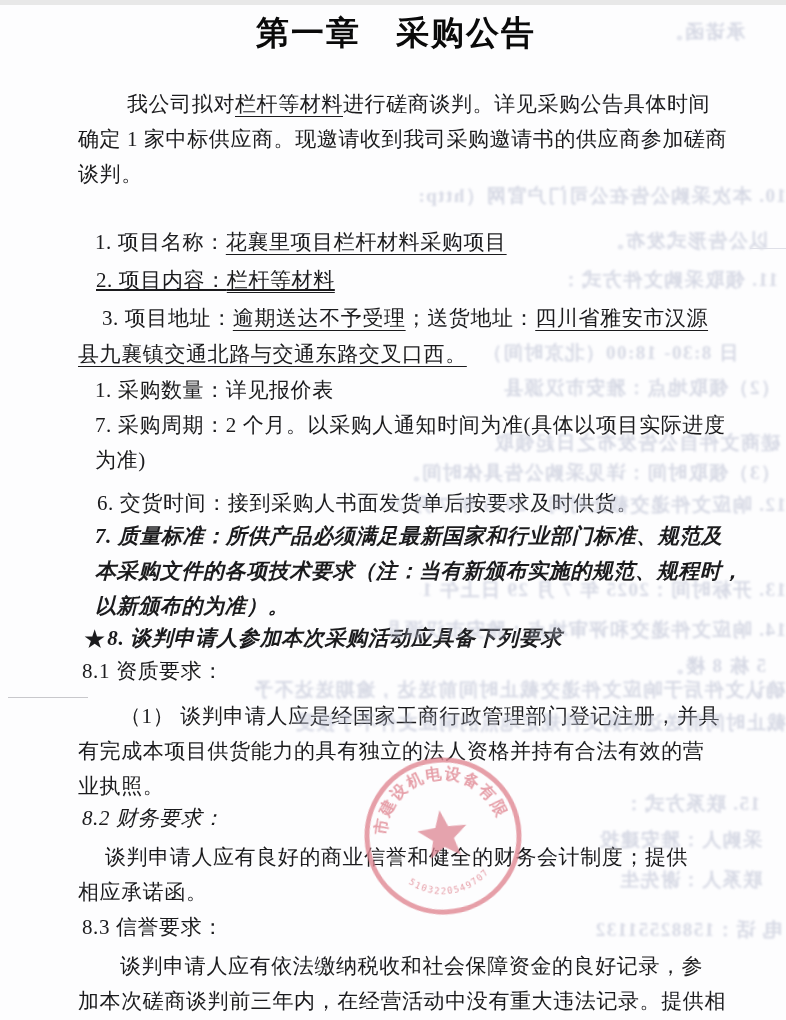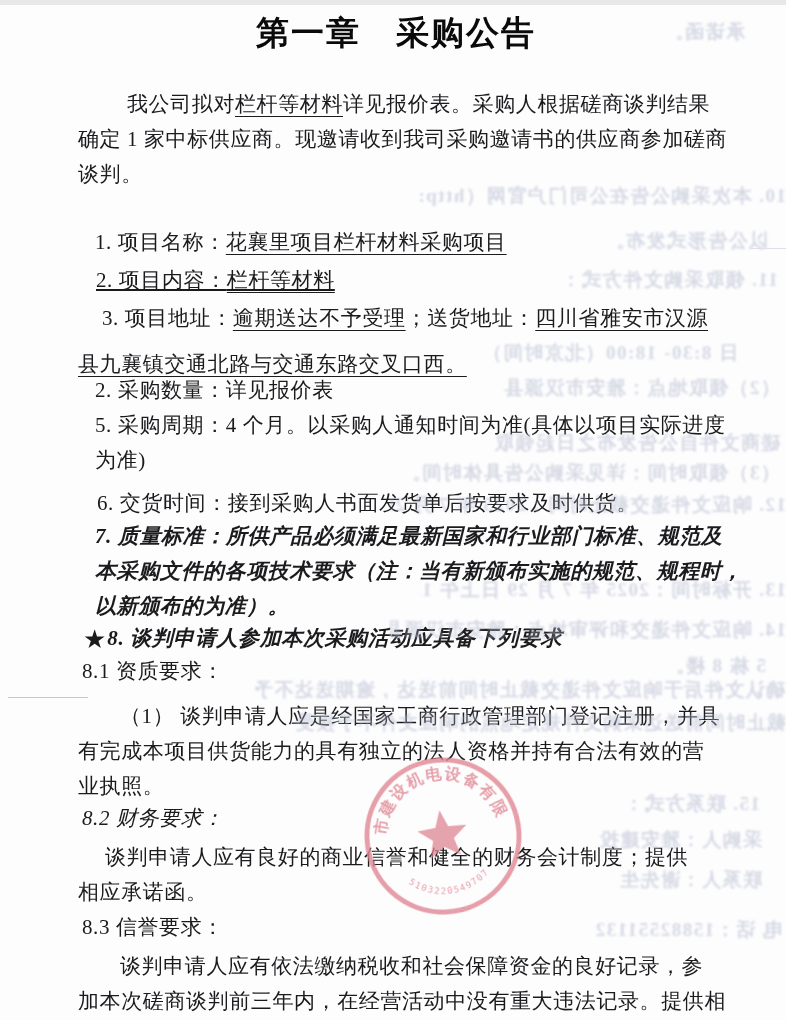--- a/index.html
+++ b/index.html
@@ -25,29 +25,29 @@
   .stamp{position:absolute;left:361px;top:749px;opacity:0.82;filter:blur(0.5px);transform:rotate(-8deg);}
 </style>
 </head>
 <body>
 
 <div class="page">
 
   <div class="title">第一章　采购公告</div>
 
   <div id="doc">
-      <div class="line" style="left: 127px; top: 84px;"><span>我公司拟对</span><span class="u">栏杆等材料</span><span>详见报价表。采购人根据磋商谈判结果</span></div>
+      <div class="line" style="left: 127px; top: 84px;"><span>我公司拟对</span><span class="u">栏杆等材料</span><span>进行磋商谈判。详见采购公告具体时间</span></div>
       <div class="line" style="left: 78px; top: 119px;"><span>确定 1 家中标供应商。现邀请收到我司采购邀请书的供应商参加磋商</span></div>
       <div class="line" style="left: 78px; top: 154px;"><span>谈判。</span></div>
       <div class="line" style="left: 95px; top: 222px;"><span>1. 项目名称：</span><span class="u">花襄里项目栏杆材料采购项目</span></div>
       <div class="line" style="left: 96px; top: 260px; text-decoration: underline;"><span>2. 项目内容：</span><span class="u">栏杆等材料</span></div>
       <div class="line" style="left: 102px; top: 298px;"><span>3. 项目地址：</span><span class="u">逾期送达不予受理</span><span>；送货地址：</span><span class="u">四川省雅安市汉源</span></div>
-      <div class="line" style="left: 78px; top: 344px;"><span class="u">县九襄镇交通北路与交通东路交叉口西。</span></div>
-      <div class="line" style="left: 95px; top: 370px;"><span>2. 采购数量：详见报价表</span></div>
-      <div class="line" style="left: 95px; top: 405px;"><span>5. 采购周期：4 个月。以采购人通知时间为准(具体以项目实际进度</span></div>
+      <div class="line" style="left: 78px; top: 334px;"><span class="u">县九襄镇交通北路与交通东路交叉口西。</span></div>
+      <div class="line" style="left: 95px; top: 370px;"><span>1. 采购数量：详见报价表</span></div>
+      <div class="line" style="left: 95px; top: 405px;"><span>7. 采购周期：2 个月。以采购人通知时间为准(具体以项目实际进度</span></div>
       <div class="line" style="left: 95px; top: 440px;"><span>为准)</span></div>
       <div class="line" style="left: 97px; top: 483px;"><span>6. 交货时间：接到采购人书面发货单后按要求及时供货。</span></div>
       <div class="line bold" style="left: 95px; top: 516px;"><span>7. 质量标准：所供产品必须满足最新国家和行业部门标准、规范及</span></div>
       <div class="line bold" style="left: 95px; top: 551px;"><span>本采购文件的各项技术要求（注：当有新颁布实施的规范、规程时，</span></div>
       <div class="line bold" style="left: 95px; top: 586px;"><span>以新颁布的为准）。</span></div>
       <div class="line bold" style="left: 83px; top: 618px;"><span class="star">★</span><span>8. 谈判申请人参加本次采购活动应具备下列要求</span></div>
       <div class="line" style="left: 82px; top: 651px;"><span>8.1 资质要求：</span></div>
       <div class="line" style="left: 120px; top: 696px;"><span>（1） 谈判申请人应是经国家工商行政管理部门登记注册，并具</span></div>
       <div class="line" style="left: 78px; top: 731px;"><span>有完成本项目供货能力的具有独立的法人资格并持有合法有效的营</span></div>
       <div class="line" style="left: 78px; top: 766px;"><span>业执照。</span></div>

